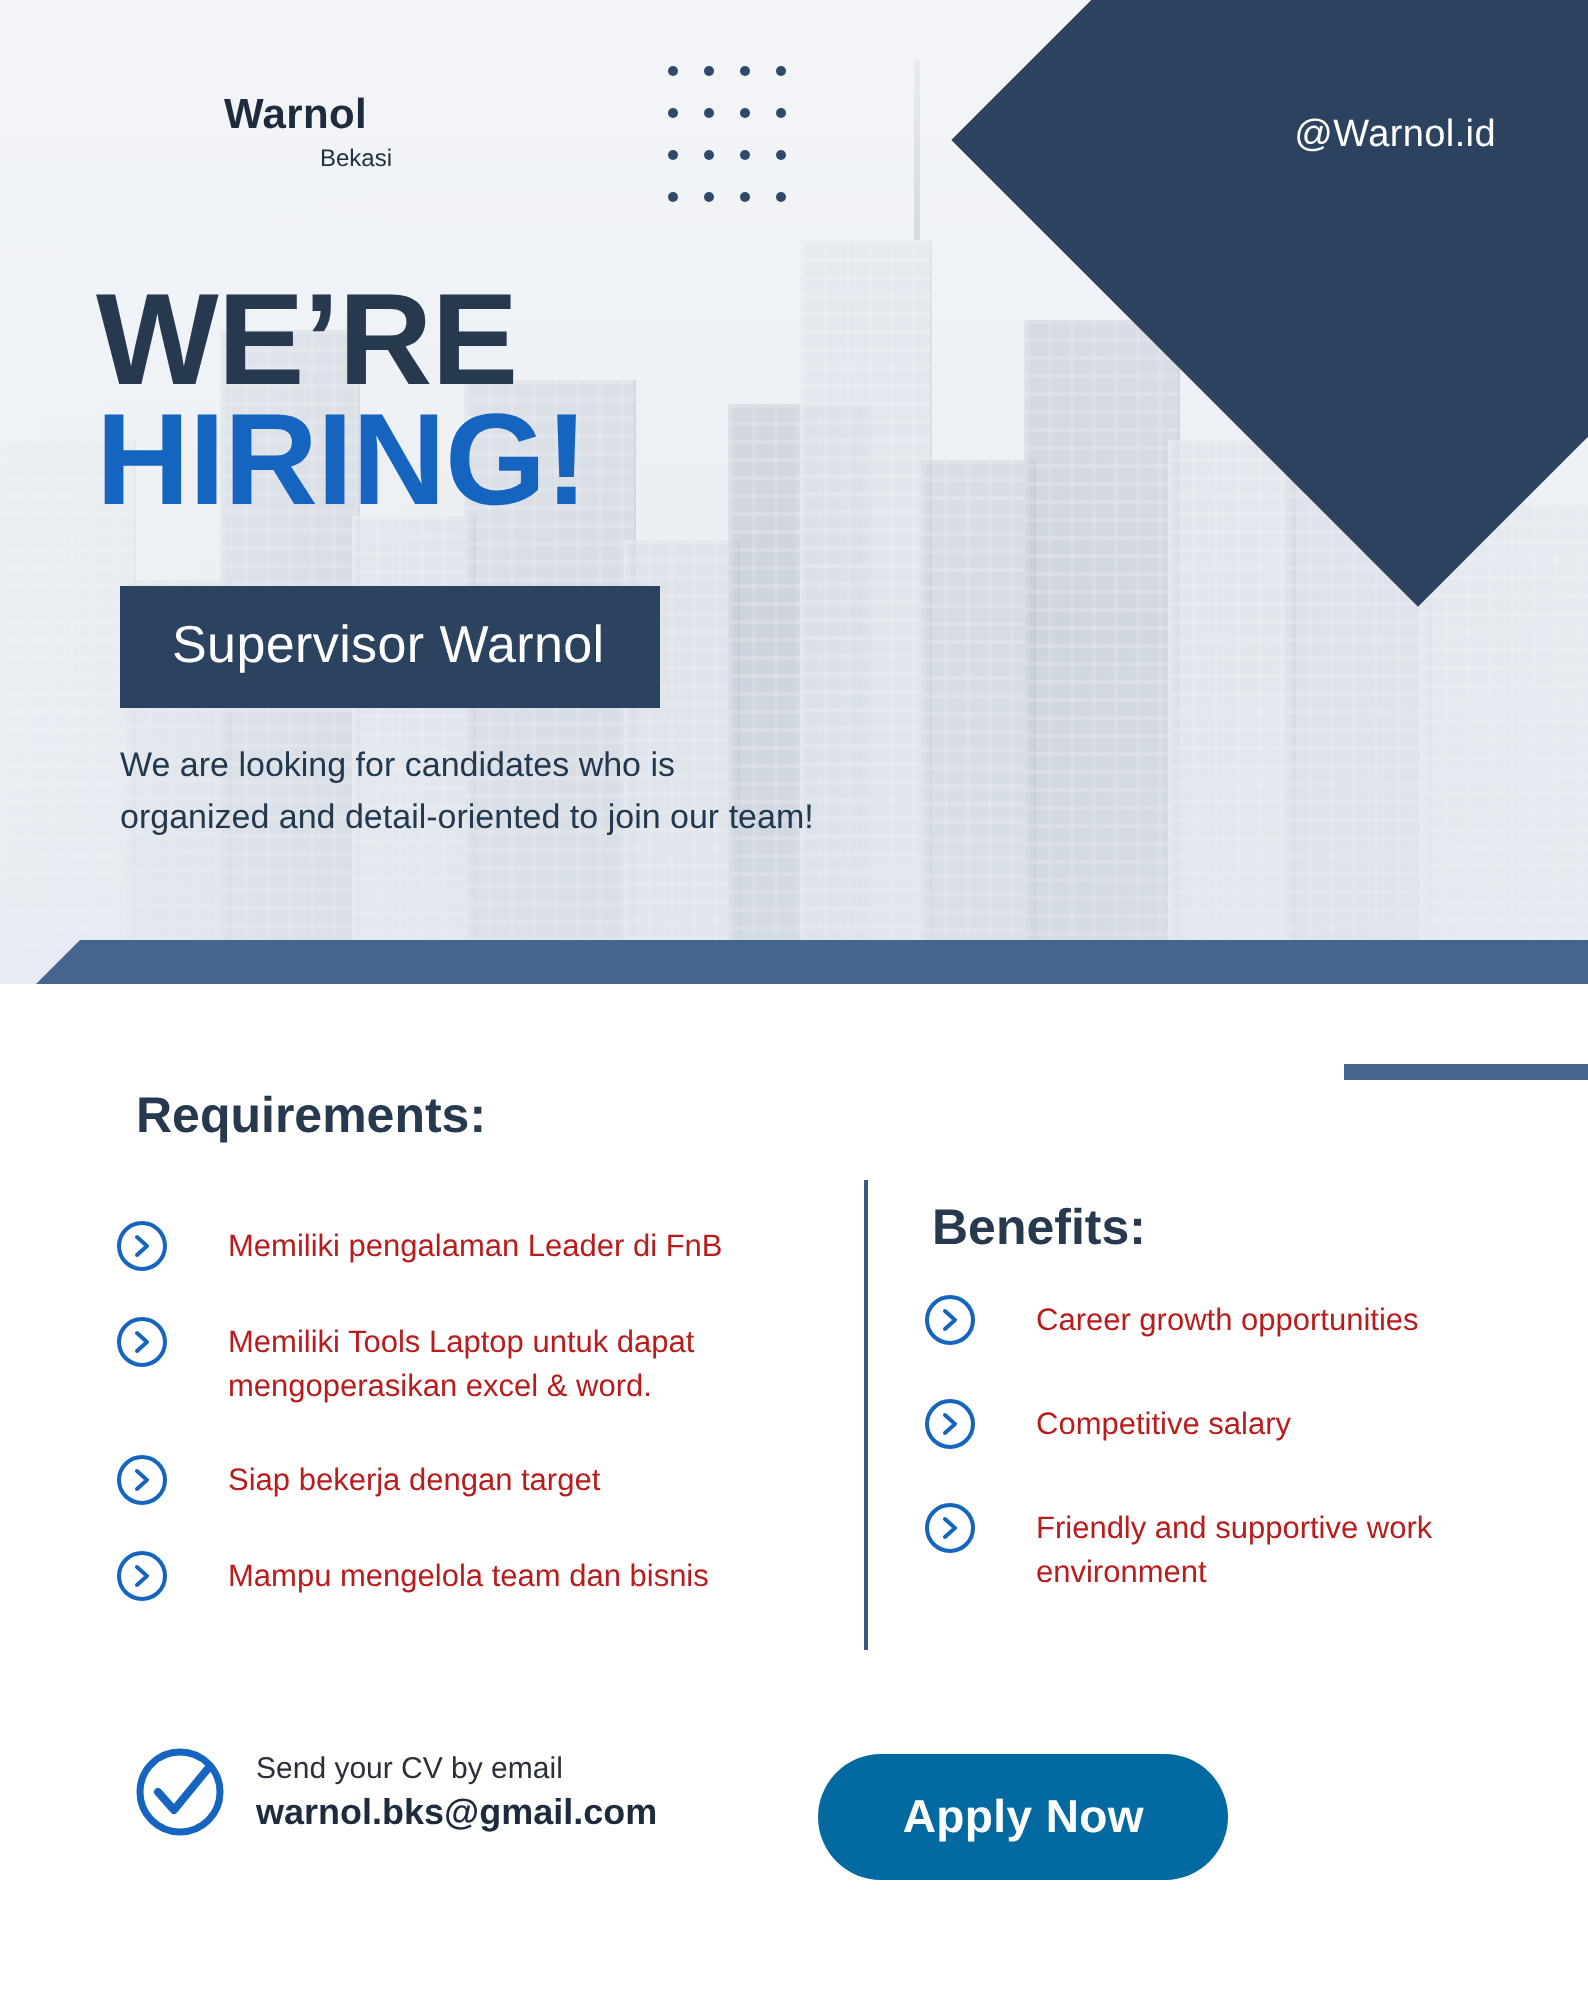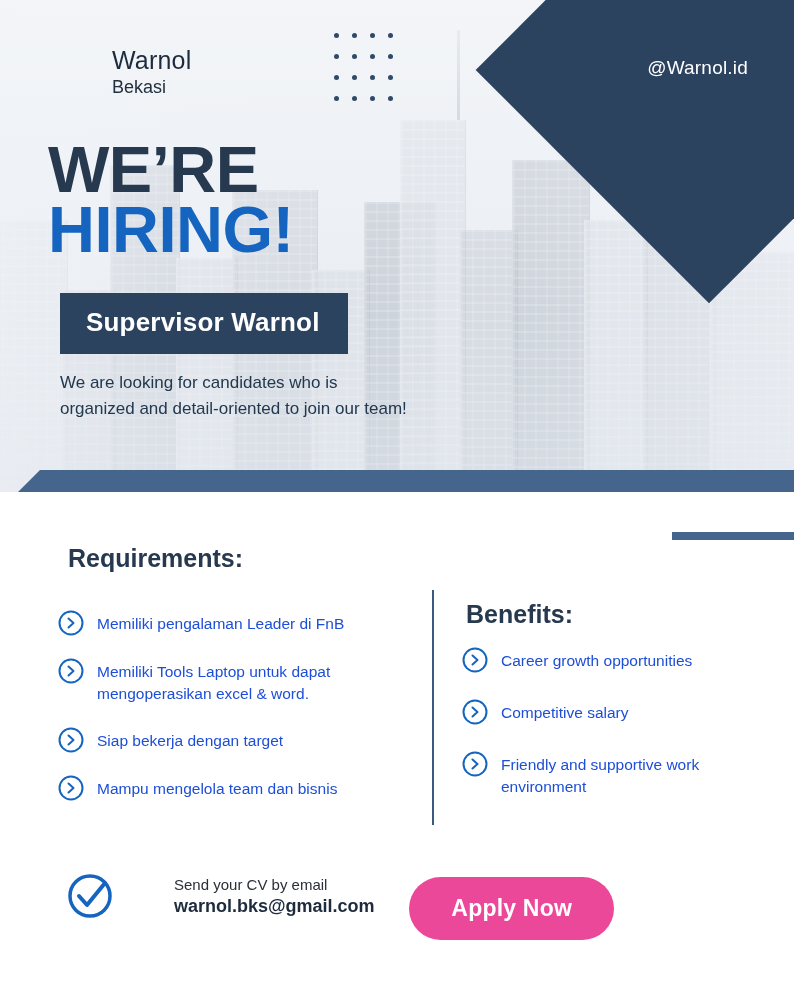--- a/index.html
+++ b/index.html
@@ -74,29 +74,30 @@
     letter-spacing: .2px;
     z-index: 6;
   }
 
   .brand {
     position: absolute;
     left: 112px; top: 46px;
     z-index: 6;
   }
   .brand-name {
-    font-size: 25px;
-    font-weight: normal;
+    font-size: 21px;
+    font-weight: bold;
     color: #1d2b3d;
     letter-spacing: .2px;
   }
   .brand-sub {
-    font-size: 18px;
+    font-size: 12px;
     color: #22303f;
     margin-top: 2px;
+    margin-left: 48px;
   }
 
   .dots-grid {
     position: absolute;
     display: grid;
     grid-template-columns: repeat(4, 18px);
     grid-auto-rows: 21px;
     z-index: 6;
   }
   .dots-grid span {
@@ -125,21 +126,21 @@
     letter-spacing: -0.5px;
   }
 
   .role-badge {
     position: absolute;
     left: 60px; top: 293px;
     background: #2c4360;
     color: #ffffff;
     padding: 14px 28px 16px 26px;
     font-size: 26px;
-    font-weight: bold;
+    font-weight: normal;
     z-index: 6;
     letter-spacing: .2px;
   }
 
   .pitch {
     position: absolute;
     left: 60px; top: 370px;
     width: 350px;
     font-size: 17px;
     font-weight: normal;
@@ -194,41 +195,41 @@
   }
   .ben-list .item { margin-bottom: 26px; }
   .item .ico {
     flex: 0 0 auto;
     width: 26px; height: 26px;
     margin-right: 13px;
     margin-top: 0px;
   }
   .item .txt {
     font-size: 15.5px;
-    color: #1d4ed8;
+    color: #b91c1c;
     line-height: 1.42;
     padding-top: 3px;
+    margin-left: 17px;
   }
 
   
   .cv-block {
     position: absolute;
     left: 66px; top: 380px;
     display: flex;
     align-items: center;
-    gap: 46px;
   }
   .check-ico { width: 48px; height: 48px; margin-right: 14px; flex: 0 0 auto; }
   .cv-text .cv-line1 { font-size: 15px; color: #2a2f38; }
   .cv-text .cv-line2 { font-size: 18px; font-weight: bold; color: #1d2b3d; margin-top: 3px; }
 
   .apply-btn {
     position: absolute;
     right: 58px; top: 385px;
-    background: #ec4899;
+    background: #0369a1;
     color: #ffffff;
     border: none;
     border-radius: 32px;
     padding: 18px 42px;
     font-size: 23px;
     font-weight: bold;
     font-family: "Liberation Sans", sans-serif;
     cursor: pointer;
     letter-spacing: .2px;
   }

